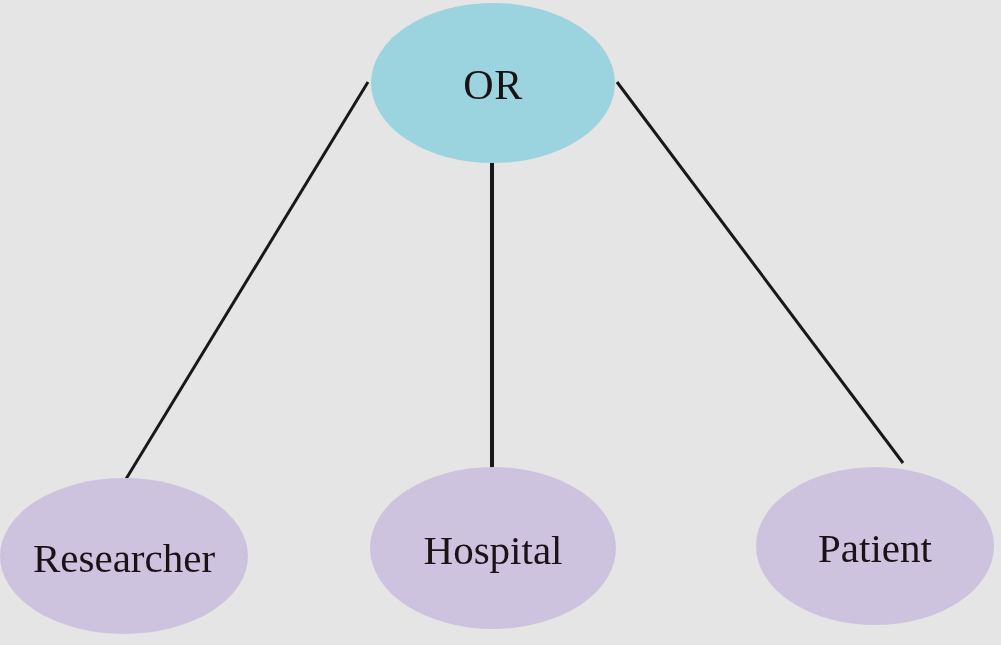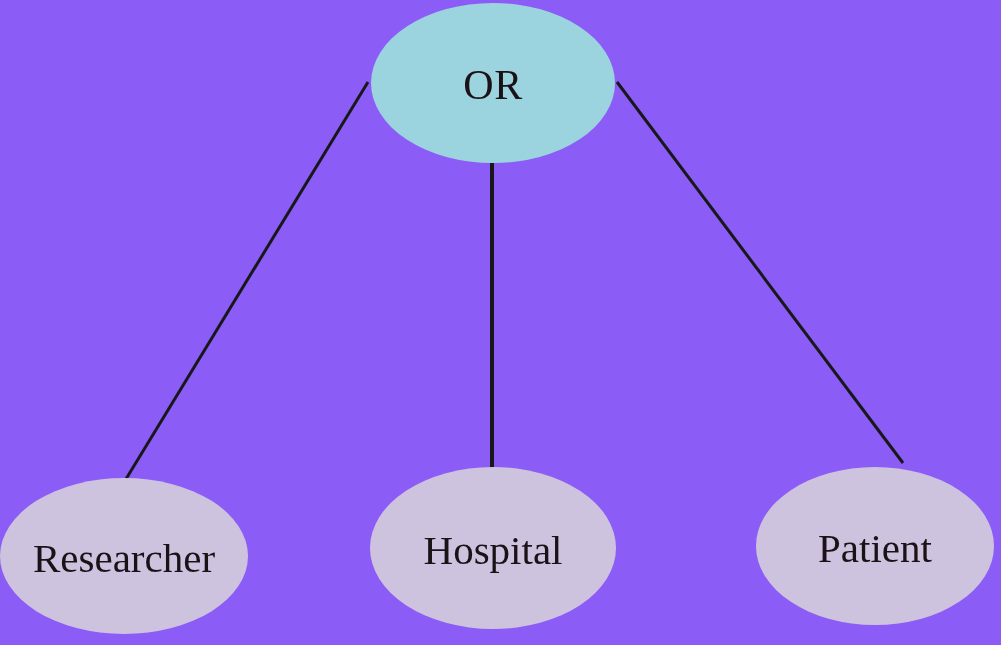--- a/index.html
+++ b/index.html
@@ -43,21 +43,21 @@
     stroke: #18181a;
     stroke-linecap: butt;
   }
   .ellipse-shape {
     stroke: none;
   }
 </style>
 </head>
 <body>
 
-<div id="canvas" style="background: #8b5cf6;">
+<div id="canvas" style="background: #e5e5e5;">
   <svg id="diagram-svg" viewBox="0 0 1001 645" xmlns="http://www.w3.org/2000/svg">
 
     <g>
       <line class="edge-line" x1="368" y1="82" x2="126" y2="479" stroke="#18181a" stroke-width="3"></line>
       <line class="edge-line" x1="492" y1="162" x2="492" y2="468" stroke="#18181a" stroke-width="4"></line>
       <line class="edge-line" x1="617" y1="82" x2="903" y2="463" stroke="#18181a" stroke-width="3"></line>
     </g>
 
     <g>
       <ellipse class="ellipse-shape" cx="493" cy="83" rx="122" ry="80" fill="#9BD3DF"></ellipse>

